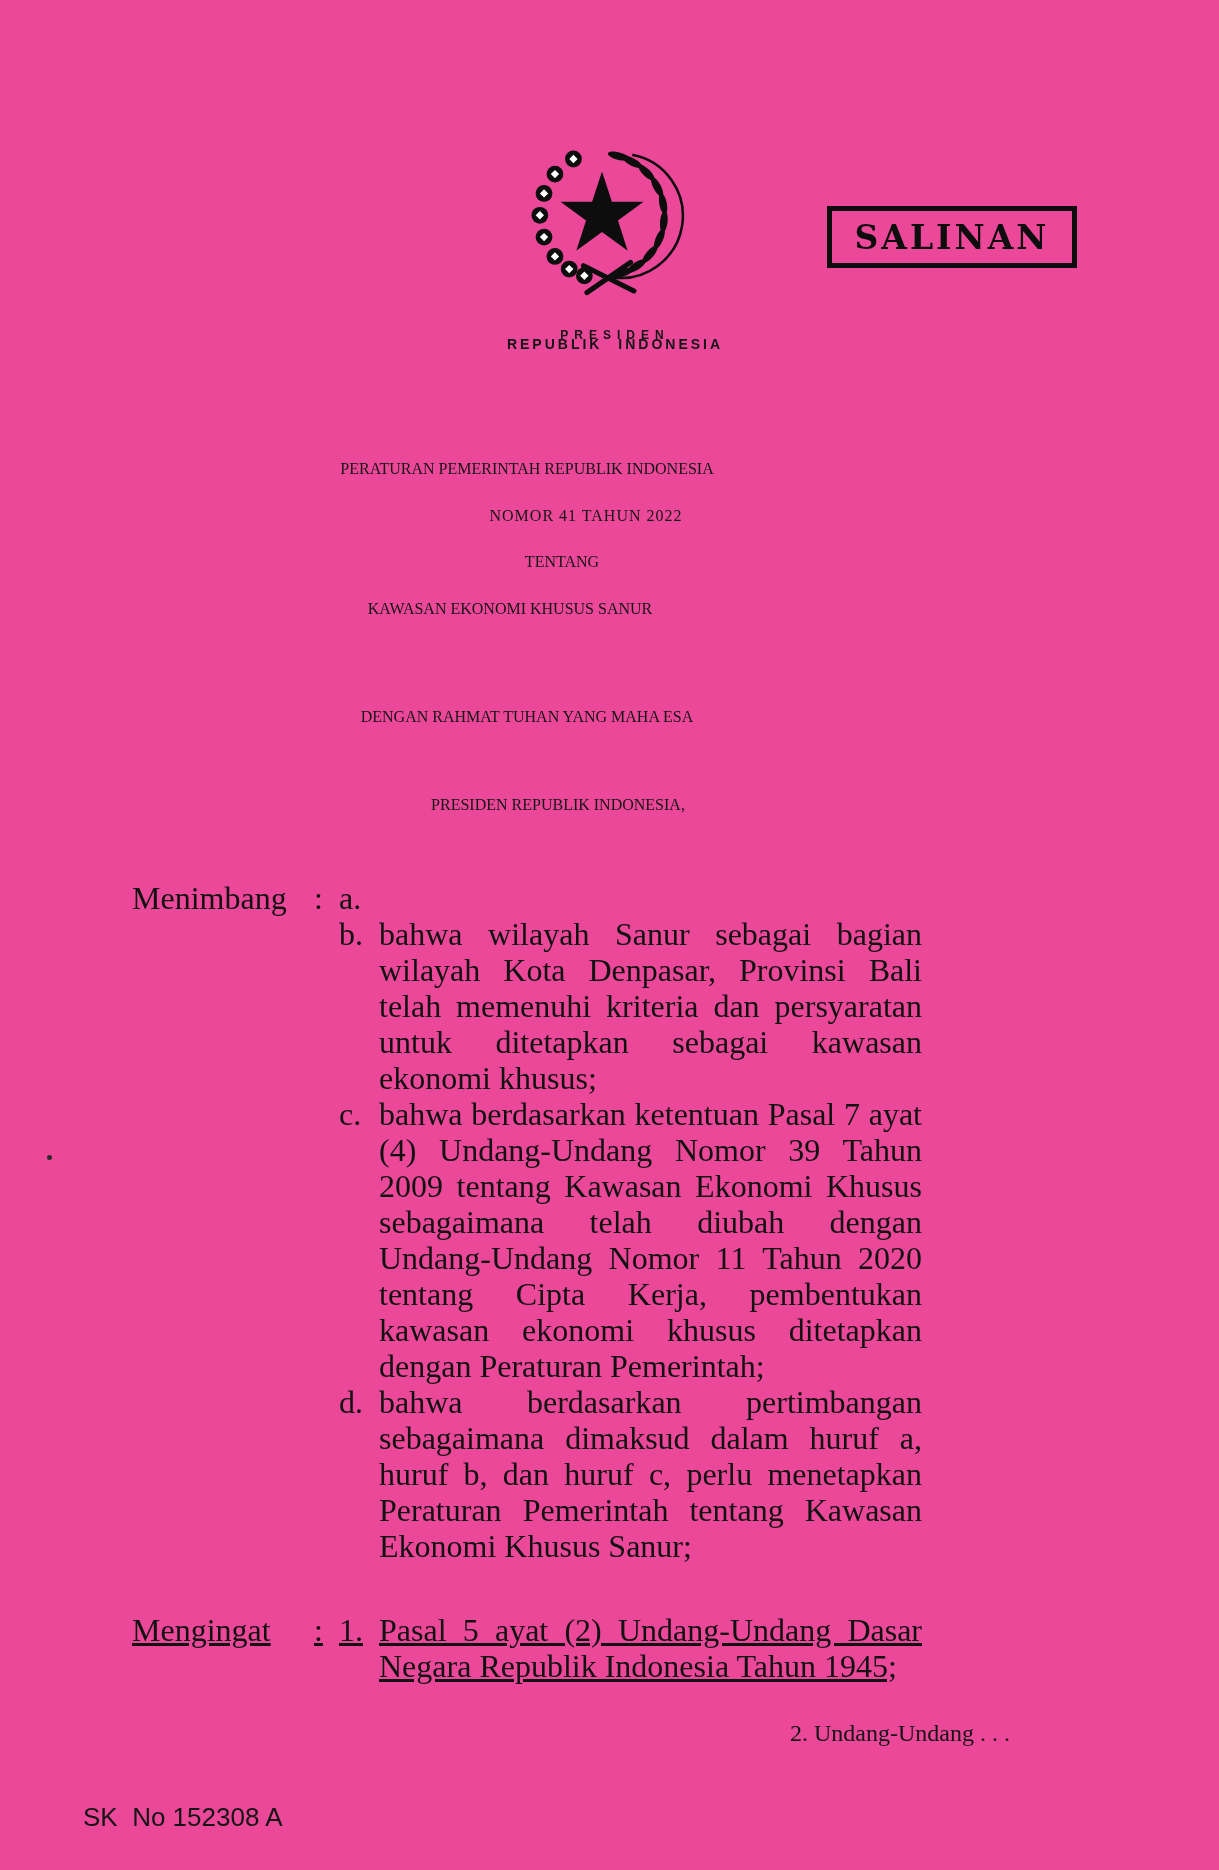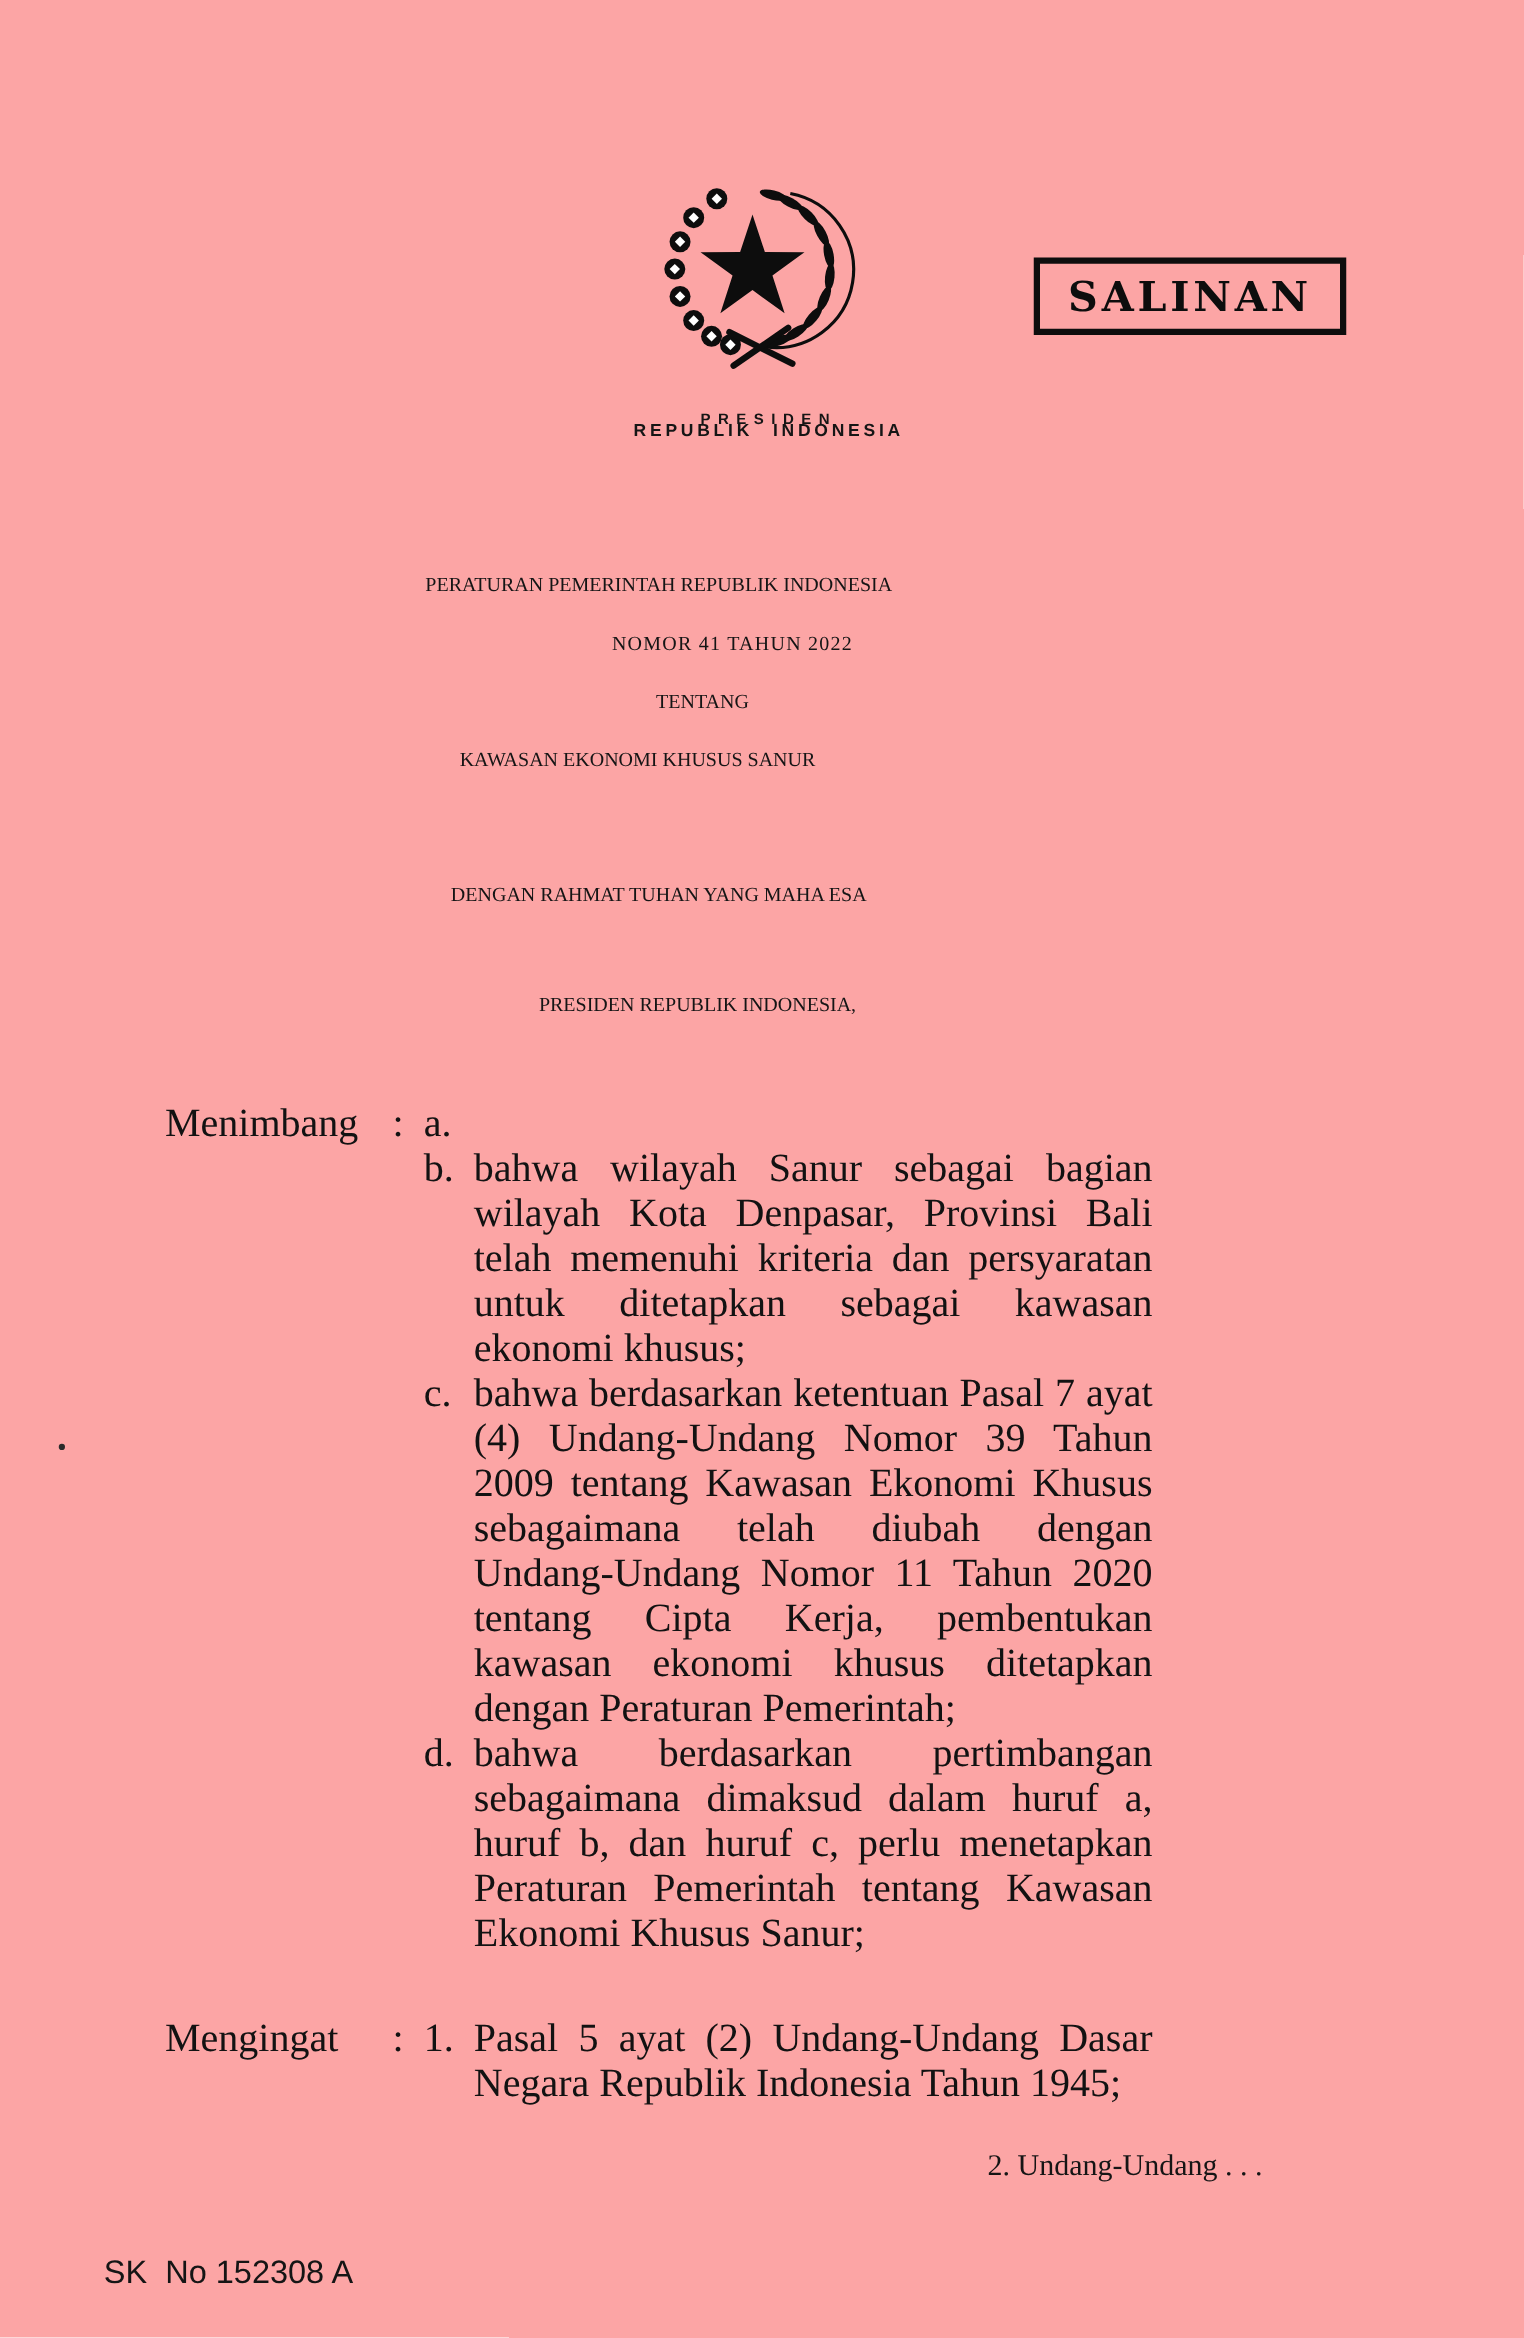--- a/index.html
+++ b/index.html
@@ -1,19 +1,19 @@
 <!DOCTYPE html>
 <html><head>
 <meta charset="utf-8">
 <style>
   html,body { margin:0; padding:0; background:#ffffff; }
   .page {
     position:relative;
     width:1219px; height:1870px;
-    background:#fca5a5;
+    background:#ec4899;
     color:#121212;
     font-family:"Liberation Serif", serif;
     overflow:hidden;
   }
   
   .emblem { position:absolute; left:518px; top:138px; width:168px; height:168px; }
   .inst-line { position:absolute; left:465px; width:300px; text-align:center;
     font-family:"Liberation Sans", sans-serif; font-weight:bold; color:#151515; }
   .inst-1 { top:328px; font-size:12px; letter-spacing:6px; }
   .inst-2 { top:336px; font-size:14px; letter-spacing:3px; word-spacing:9px; }
@@ -29,21 +29,21 @@
   .t-line { position:absolute; width:100%; text-align:center; font-size:16px; color:#151515; }
   .t1 { top:460px; margin-left:17px; }
   .t2 { top:507px; margin-left:76px; letter-spacing:1px; }
   .t3 { top:553px; margin-left:52px; }
   .t4 { top:600px; margin-left:0px; }
   .t5 { top:708px; margin-left:17px; }
   .t6 { top:796px; margin-left:48px; }
   
   .section { position:absolute; left:132px; width:790px; font-size:32px; line-height:36px; }
   .sec-considerations { top:880px; }
-  .sec-basis { top:1612px; }
+  .sec-basis { top:1612px;text-decoration:underline; }
   .row { display:grid; grid-template-columns:182px 25px 40px 543px; align-items:start; }
   .cell-label { text-align:left; }
   .cell-colon { text-align:left; }
   .cell-marker { text-align:left; }
   .cell-text { text-align:justify; text-justify:inter-word; }
   
   .catchword { position:absolute; left:790px; top:1720px; font-size:24px; color:#151515; white-space:pre; }
   .footer-code { position:absolute; left:83px; top:1802px;
     font-family:"Liberation Sans", sans-serif; font-size:26px; color:#151515; white-space:pre; }
   .stray-mark { position:absolute; left:47px; top:1155px; width:5px; height:5px;

